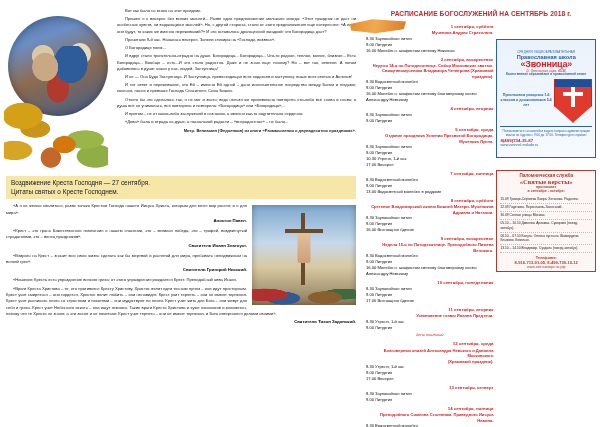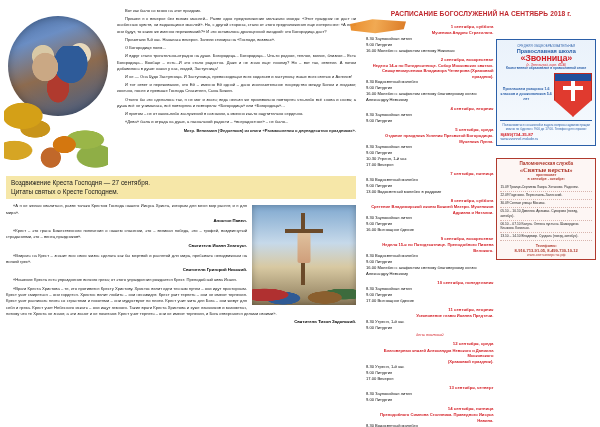--- a/index.html
+++ b/index.html
@@ -126,21 +126,21 @@
   .sched .feast { color:#d42027; font-weight:bold; text-align:right; font-size:4.1px; line-height:1.35; }
   .sched .ev { margin:0; }
   .sched .fast { color:#d42027; font-style:italic; text-align:center; margin:2px 0; }
 
   .adcol { width:100px; }
 
   
   .ad-school {
     border:1px solid #2b5fa8;
     background:linear-gradient(180deg,#eaf2fb 0%, #f6fafe 100%);
-    padding:4px 3px; margin-top:18px;
+    padding:10px 3px; margin-top:18px;
   }
   .ad-school .l1 { text-align:center; color:#2b5fa8; font-size:2.9px; letter-spacing:.2px; }
   .ad-school .l2 { text-align:center; color:#2b5fa8; font-size:5.6px; font-weight:bold; }
   .ad-school .l3 { text-align:center; color:#d42027; font-size:9px; font-weight:bold; line-height:1; letter-spacing:-.2px;}
   .ad-school .l4 { text-align:center; color:#d42027; font-size:3.1px; font-style:italic; }
   .ad-school .l5 { text-align:center; color:#2b5fa8; font-size:3.2px; font-weight:bold; line-height:1.2; }
   .ad-body { display:flex; align-items:center; gap:2px; margin-top:2px;}
   .ad-body .txt { flex:1; text-align:center; color:#2b5fa8; font-size:3.6px; font-weight:bold; line-height:1.45; }
   .shield {
     width:38px; height:44px; flex:0 0 38px;

